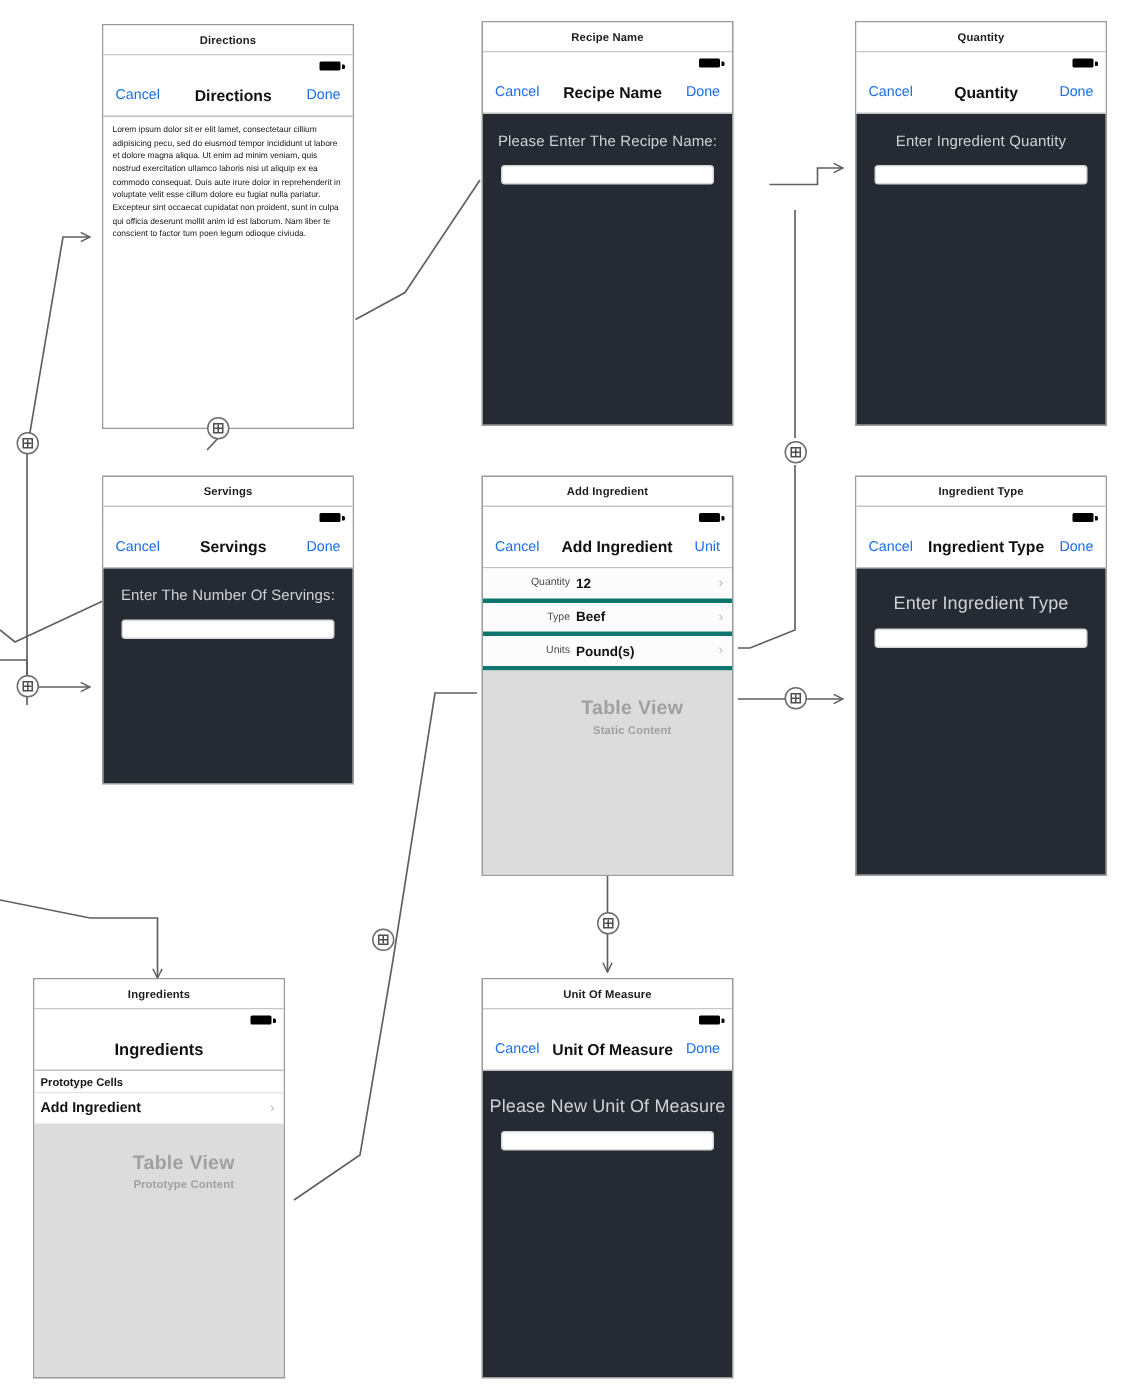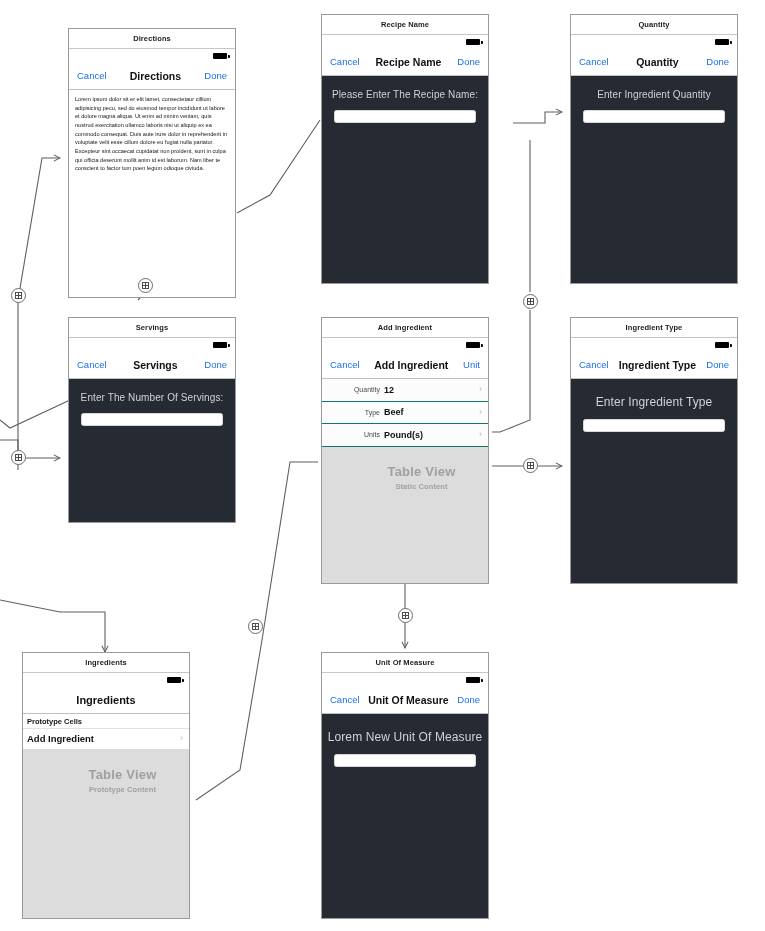--- a/index.html
+++ b/index.html
@@ -148,21 +148,21 @@
 
   
   .cells {
     background: #fbfbfb;
     flex: 0 0 auto;
   }
   .cell {
     height: 22.5px;
     display: flex;
     align-items: center;
-    border-bottom: 1px solid #0f766e;
+    border-bottom: 3px solid #0f766e;
     padding: 0 6px 0 0;
     box-sizing: border-box;
     background: #fcfcfc;
   }
   .cell-label {
     width: 58px;
     text-align: right;
     font-size: 7px;
     color: #4a4a4a;
     padding-right: 4px;
@@ -309,21 +309,21 @@
       <path d="M 492 466 L 520 466 L 540 466 L 562 466" marker-end="url(#arrow)"></path>
 
       <path d="M 405 583 L 405 608 L 405 648" marker-end="url(#arrow)"></path>
 
       <path d="M 196 800 L 240 770 L 262 640 L 290 462 L 318 462"></path>
 
       <path d="M 0 600 L 60 612 L 105 612 L 105 652" marker-end="url(#arrow)"></path>
     </g>
   </svg>
 
-  <div class="scene" style="left:68px; top:28px; width:168px; height:270px;">
+  <div class="scene" style="left:68px; top:16px; width:168px; height:270px;">
     <div class="scene-title">Directions</div>
     <div class="status-bar">
       <div class="battery"></div>
     </div>
     <div class="nav-bar">
       <span class="nav-btn">Cancel</span>
       <span class="nav-title">Directions</span>
       <span class="nav-btn">Done</span>
     </div>
     <div class="doc-body">
@@ -451,21 +451,21 @@
     <div class="scene-title">Unit Of Measure</div>
     <div class="status-bar">
       <div class="battery"></div>
     </div>
     <div class="nav-bar">
       <span class="nav-btn">Cancel</span>
       <span class="nav-title">Unit Of Measure</span>
       <span class="nav-btn">Done</span>
     </div>
     <div class="dark-body">
-      <div class="prompt big">Lorem New Unit Of Measure</div>
+      <div class="prompt big">Please New Unit Of Measure</div>
       <div class="text-field" style="top:40px;" title=""></div>
     </div>
   </div>
 
   <div class="segue" style="left:11px; top:288px;">
     <span class="glyph"></span>
   </div>
   <div class="segue" style="left:138px; top:278px;">
     <span class="glyph"></span>
   </div>

